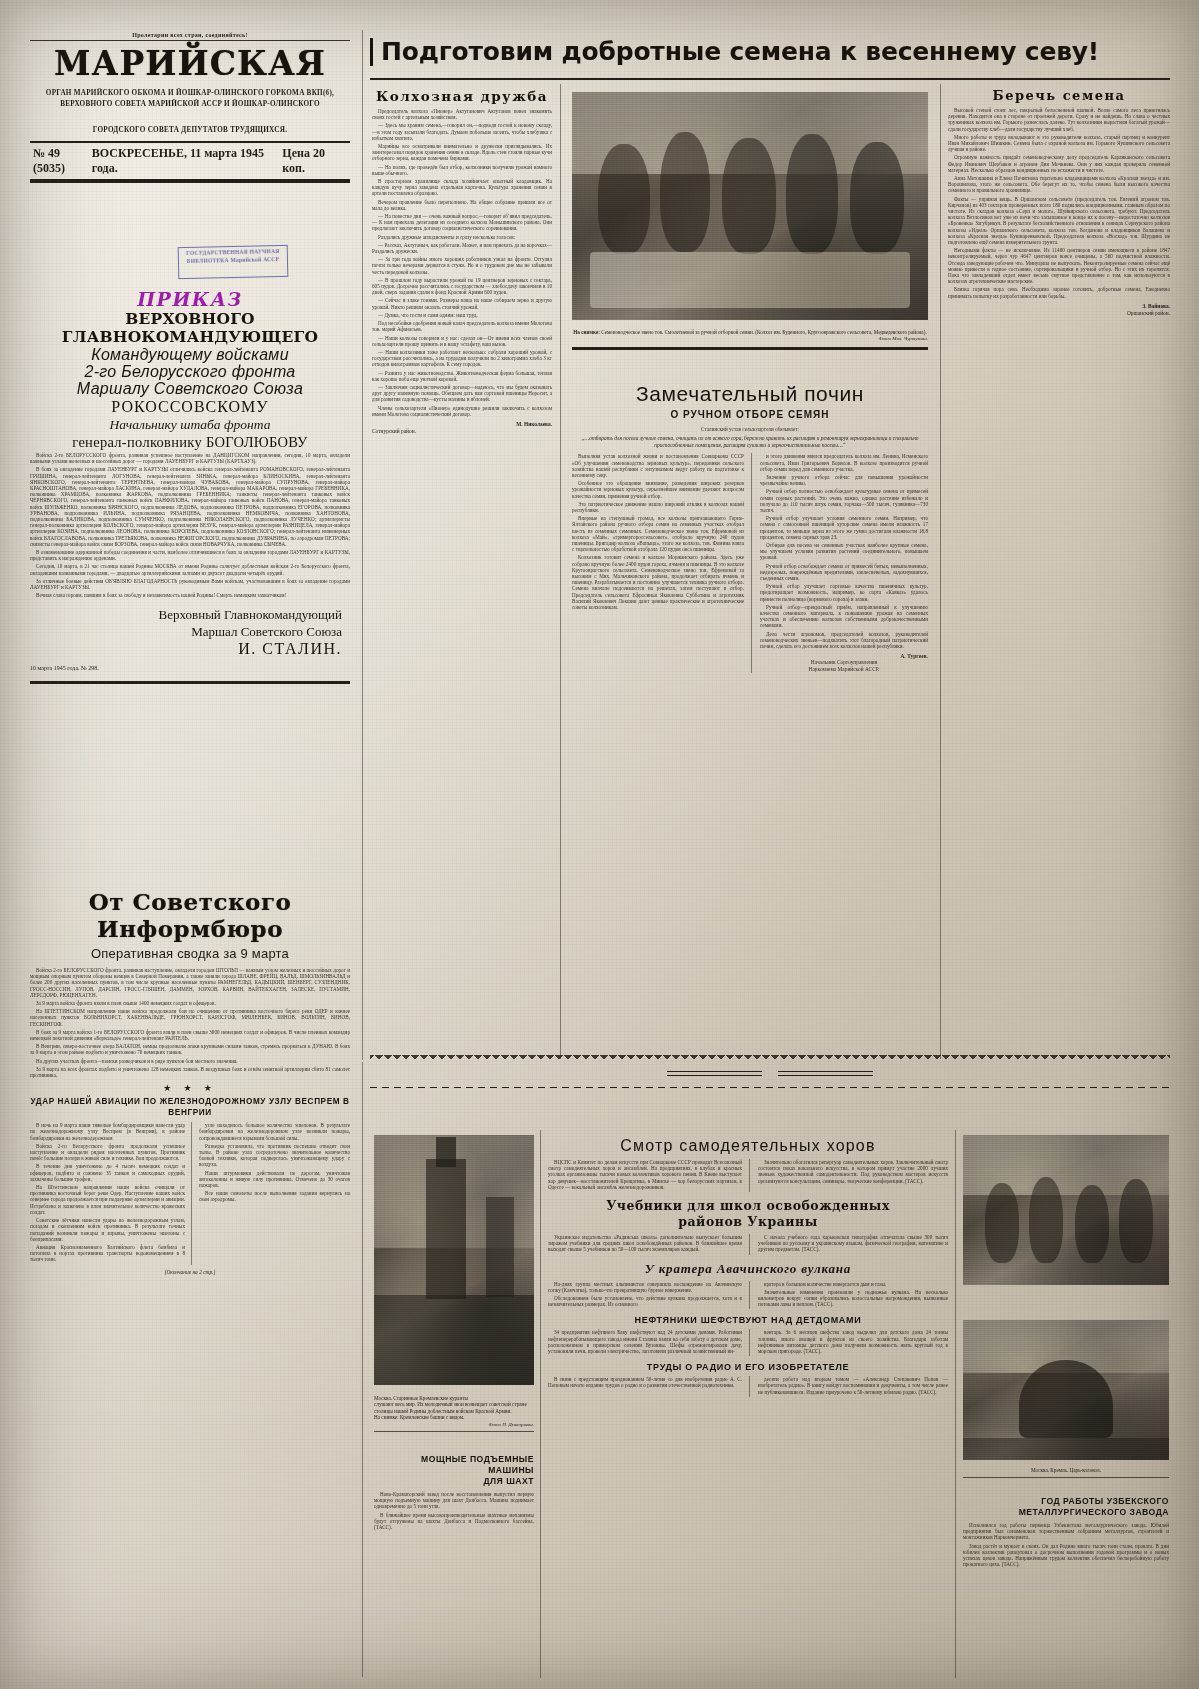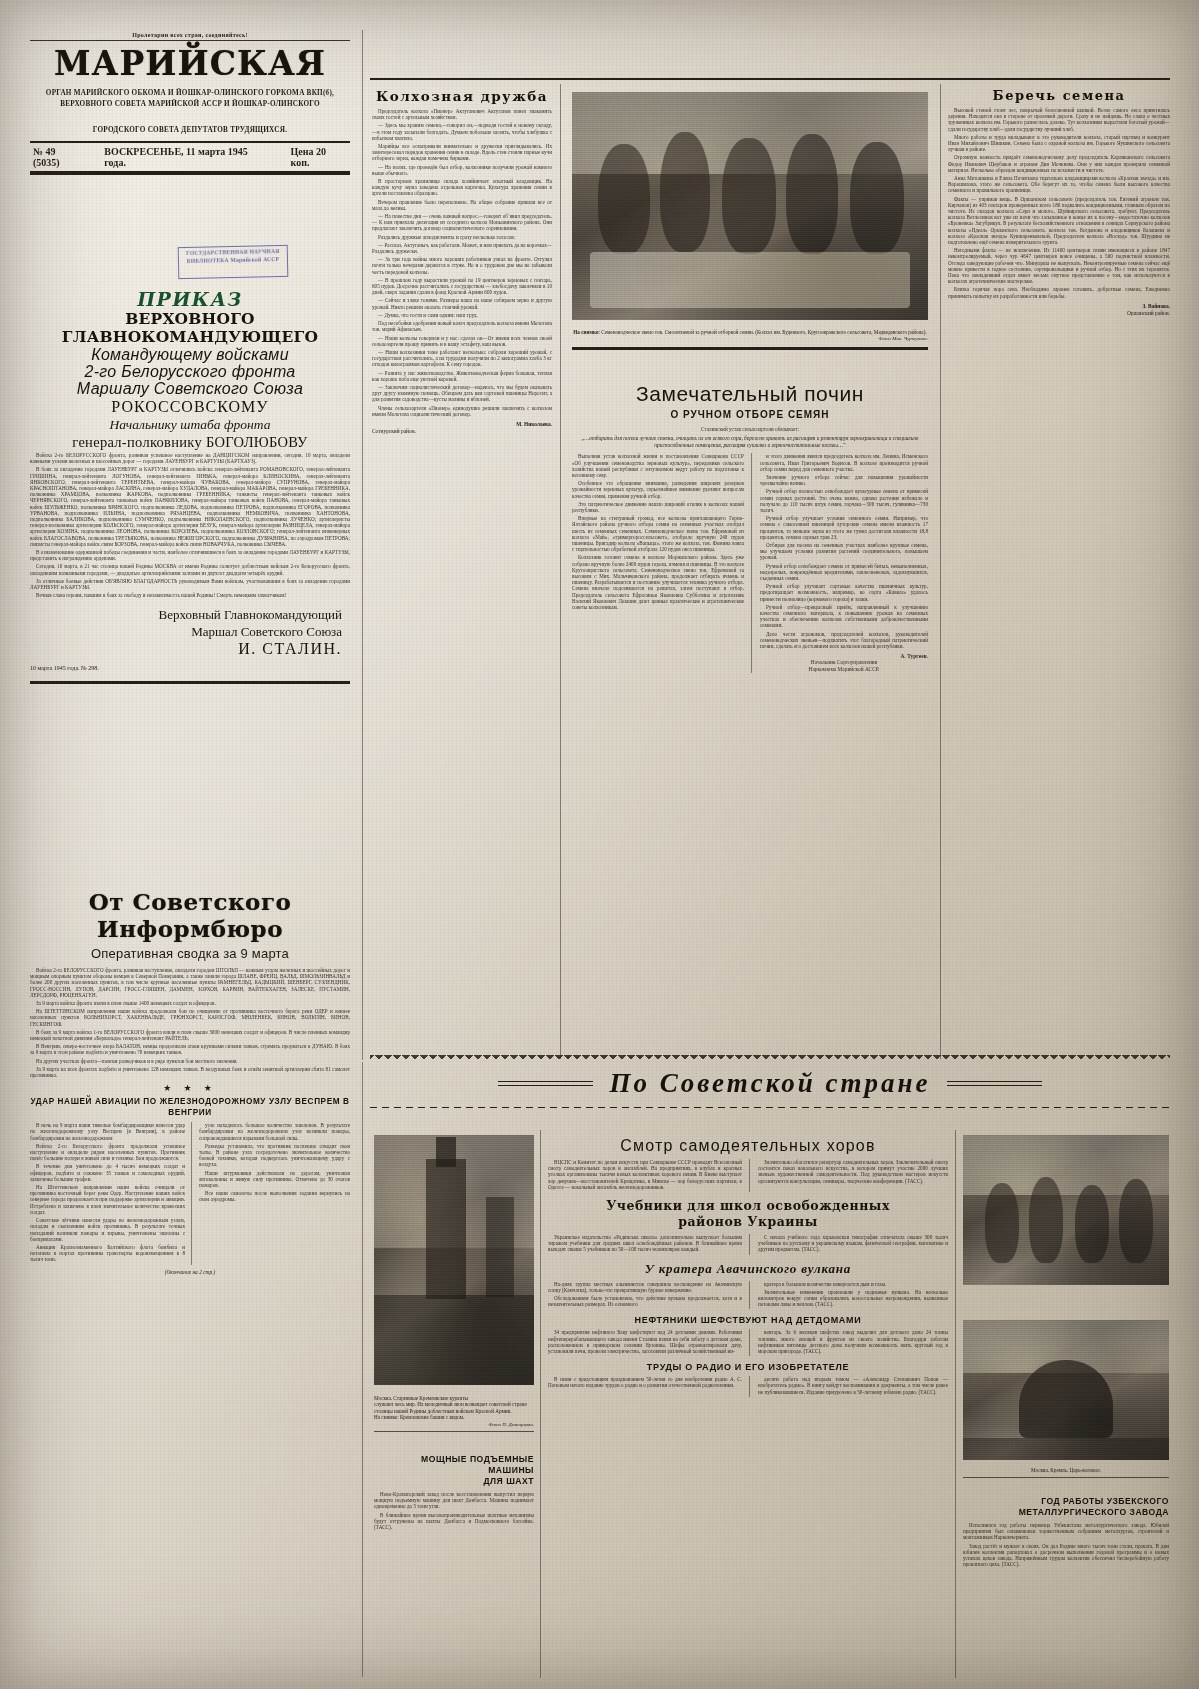--- a/index.html
+++ b/index.html
@@ -69,37 +69,37 @@
     text-align:center;color:#15110b;line-height:58px;margin-top:-2px;
     text-shadow:0 0 1.2px rgba(20,16,10,.75);
   }
   .mast-sub{
     font-size:7.2px;font-weight:bold;text-align:center;letter-spacing:.25px;
     line-height:10.5px;margin-top:7px;color:#221d16;filter:blur(.2px);
   }
   .mast-rule{height:2px;background:#241f18;margin:5px 0 3px;}
   .mast-info{
     display:flex;justify-content:center;align-items:baseline;
-    font-size:10px;font-weight:bold;color:#221d16;padding:0 3px;filter:blur(.2px);gap:20px;
+    font-size:12px;font-weight:bold;color:#221d16;padding:0 3px;filter:blur(.2px);
   }
   .mast-rule2{height:4px;background:#241f18;margin-top:3px;}
 
   .libstamp{
     position:absolute;left:178px;top:246px;width:110px;height:32px;
     border:1.4px solid #3c3f9c;color:#3c3f9c;
     font-size:5.6px;line-height:7.5px;text-align:center;
     font-weight:bold;letter-spacing:.2px;
     transform:rotate(-1.2deg);opacity:.72;
     padding-top:2px;box-sizing:border-box;filter:blur(.3px);
   }
 
   
   #prikaz{position:absolute;left:30px;top:288px;width:320px;text-align:center;}
   .prikaz-1{font-family:"DejaVu Serif",serif;font-style:italic;font-weight:bold;
-    font-size:19px;letter-spacing:1.5px;color:#14532d;}
+    font-size:19px;letter-spacing:1.5px;color:#a21caf;}
   .prikaz-2{font-family:"DejaVu Serif",serif;font-weight:bold;font-size:15.5px;
     letter-spacing:.2px;color:#17130d;line-height:18px;}
   .prikaz-3{font-family:Liberation Sans, sans-serif;font-style:italic;font-size:16px;
     color:#19150e;line-height:17px;letter-spacing:.3px;}
   .prikaz-4{font-family:"Liberation Serif",serif;font-size:16px;letter-spacing:1px;
     color:#17130d;line-height:19px;}
   .prikaz-5{font-family:"Liberation Serif",serif;font-style:italic;font-size:13.5px;
     color:#19150e;line-height:17px;}
   .prikaz-6{font-family:"Liberation Serif",serif;font-size:14.5px;letter-spacing:.3px;
     color:#17130d;line-height:18px;}
@@ -245,20 +245,23 @@
     <div class="mast-info">
       <span>№ 49  (5035)</span>
       <span>ВОСКРЕСЕНЬЕ, 11 марта 1945 года.</span>
       <span>Цена 20 коп.</span>
     </div>
     <div class="mast-rule2"></div>
   </div>
 
   <div class="libstamp">ГОСУДАРСТВЕННАЯ НАУЧНАЯ БИБЛИОТЕКА Марийской АССР</div>
 
+  <div id="banner">
+    <div class="banner-txt">Подготовим добротные семена к весеннему севу!</div>
+  </div>
   <div style="position:absolute;left:370px;top:78px;width:800px;height:2px;background:#241f18;"></div>
 
   <div id="prikaz">
     <div class="prikaz-1">ПРИКАЗ</div>
     <div class="prikaz-2">ВЕРХОВНОГО ГЛАВНОКОМАНДУЮЩЕГО</div>
     <div class="prikaz-3">Командующему войсками</div>
     <div class="prikaz-3">2-го Белорусского фронта</div>
     <div class="prikaz-3">Маршалу Советского Союза</div>
     <div class="prikaz-4">РОКОССОВСКОМУ</div>
     <div class="prikaz-5">Начальнику штаба фронта</div>
@@ -407,21 +410,20 @@
     <div class="byline-l" style="text-align:right;">Оршанский район.</div>
   </div>
 
   <div id="sovbanner">
     <div class="zigzag"></div>
     <div class="sovbanner-row">
       <div class="sov-dash">
           <div></div>
           <div></div>
         </div>
-      <div class="sov-title">По Советской стране</div>
       <div class="sov-dash">
           <div></div>
           <div></div>
         </div>
     </div>
     <div class="dashline" style="margin-top:8px;"></div>
   </div>
 
   <div class="photo" style="position:absolute;left:374px;top:1135px;width:160px;height:250px;">
     <div class="ph-light" style="left:0;top:0;width:100%;height:45%;background:rgba(205,199,182,.35);"></div>

